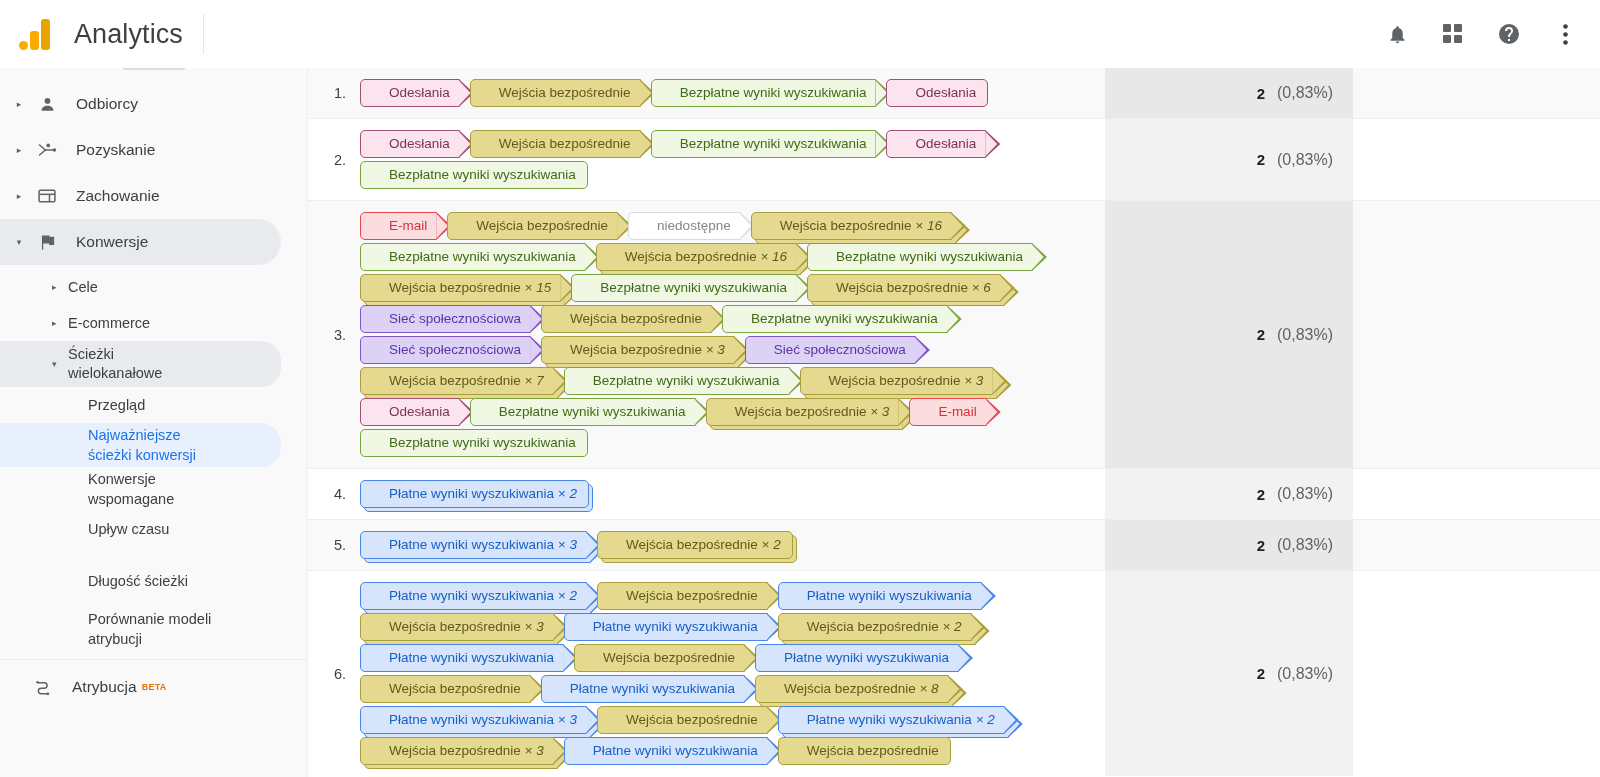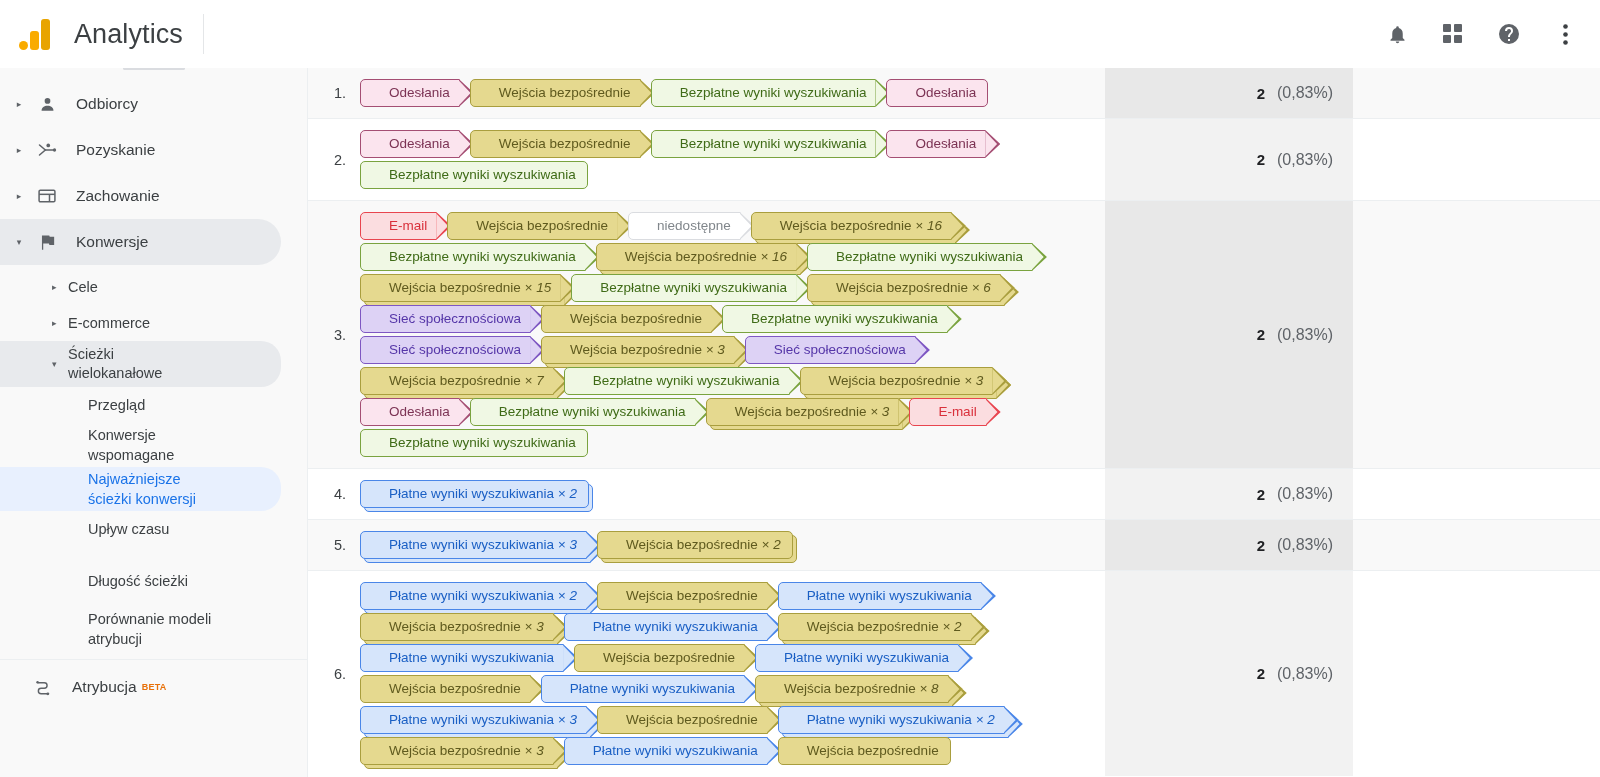--- a/index.html
+++ b/index.html
@@ -276,25 +276,25 @@
     </div>
 
     <div class="subnav-item sub-expanded" style="min-height:46px; white-space:normal;">
       <span class="tri">▾</span>
       <span class="subnav-label" style="max-width:130px; display:inline-block;">Ścieżki wielokanałowe</span>
     </div>
 
     <div class="leaf-item">
       <span class="leaf-label">Przegląd</span>
     </div>
+    <div class="leaf-item selected" style="min-height:44px;">
+      <span class="leaf-label" style="max-width:130px; display:inline-block;">Najważniejsze ścieżki konwersji</span>
+    </div>
     <div class="leaf-item" style="min-height:44px;">
       <span class="leaf-label" style="max-width:112px; display:inline-block;">Konwersje wspomagane</span>
-    </div>
-    <div class="leaf-item selected" style="min-height:44px;">
-      <span class="leaf-label" style="max-width:130px; display:inline-block;">Najważniejsze ścieżki konwersji</span>
     </div>
     <div class="leaf-item">
       <span class="leaf-label">Upływ czasu</span>
     </div>
     <div class="leaf-item" style="margin-top:16px;">
       <span class="leaf-label">Długość ścieżki</span>
     </div>
     <div class="leaf-item" style="min-height:44px; margin-top:8px;">
       <span class="leaf-label" style="max-width:135px; display:inline-block;">Porównanie modeli atrybucji</span>
     </div>

